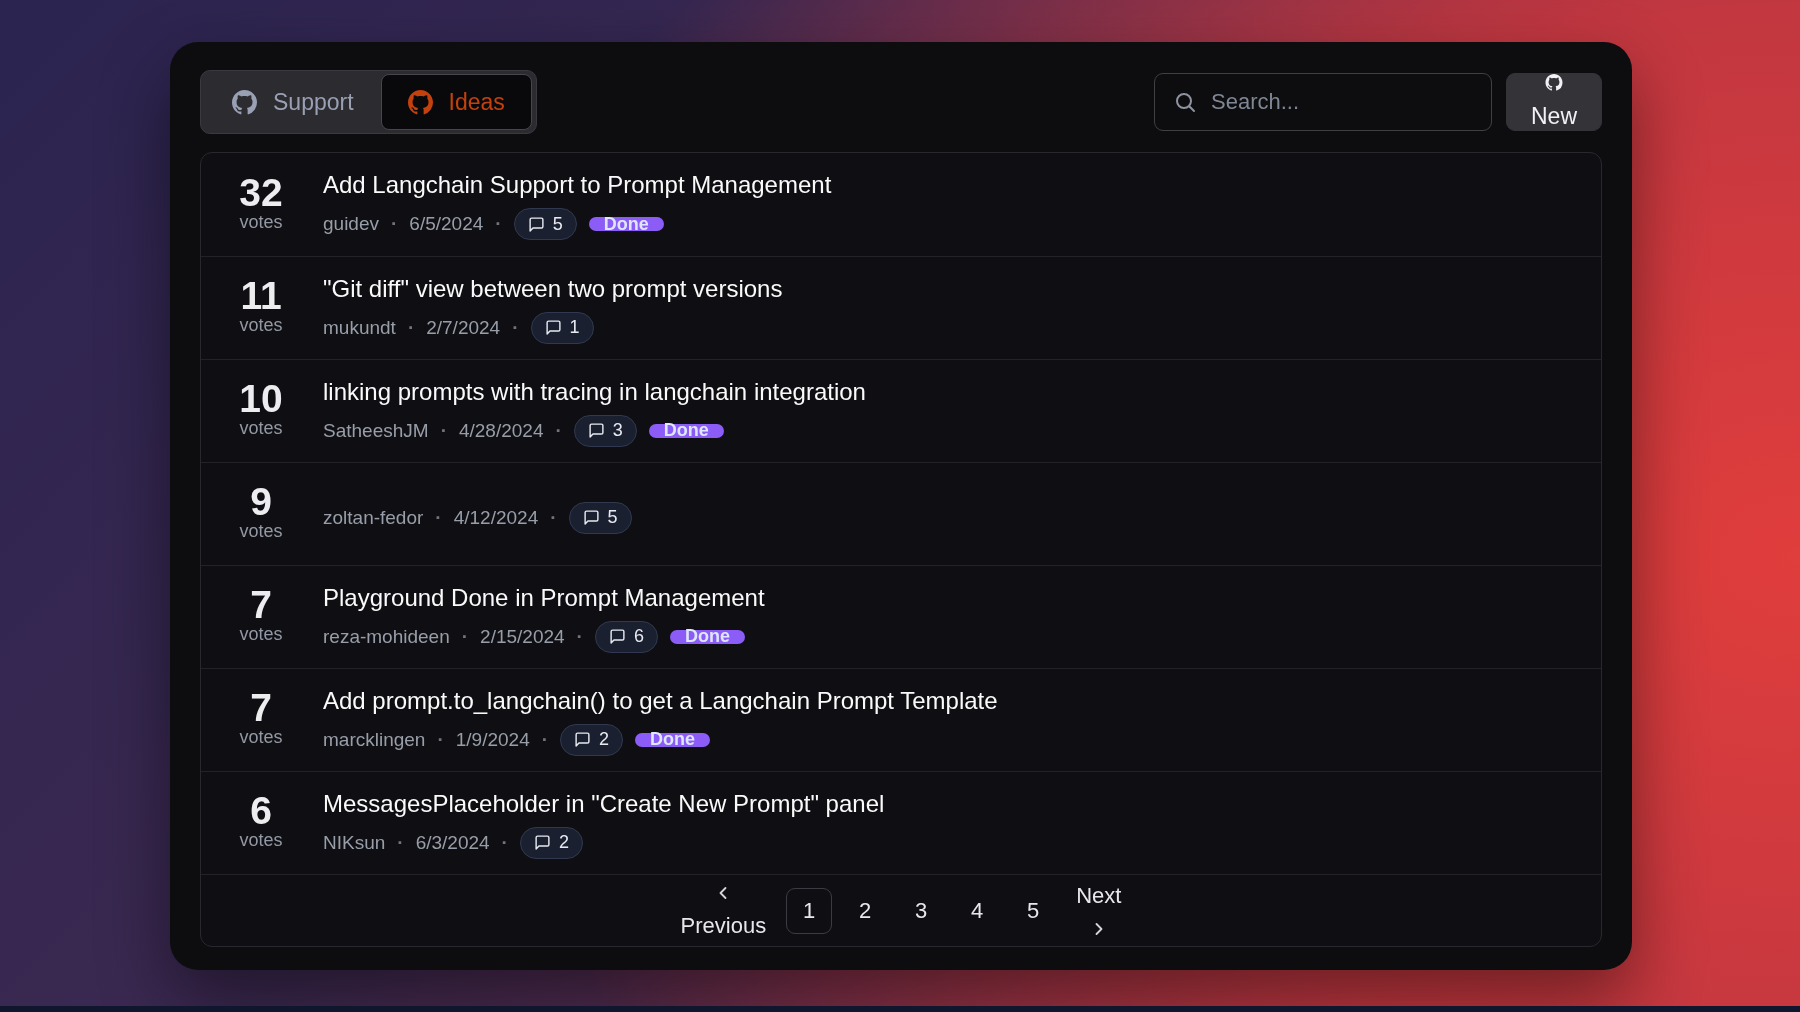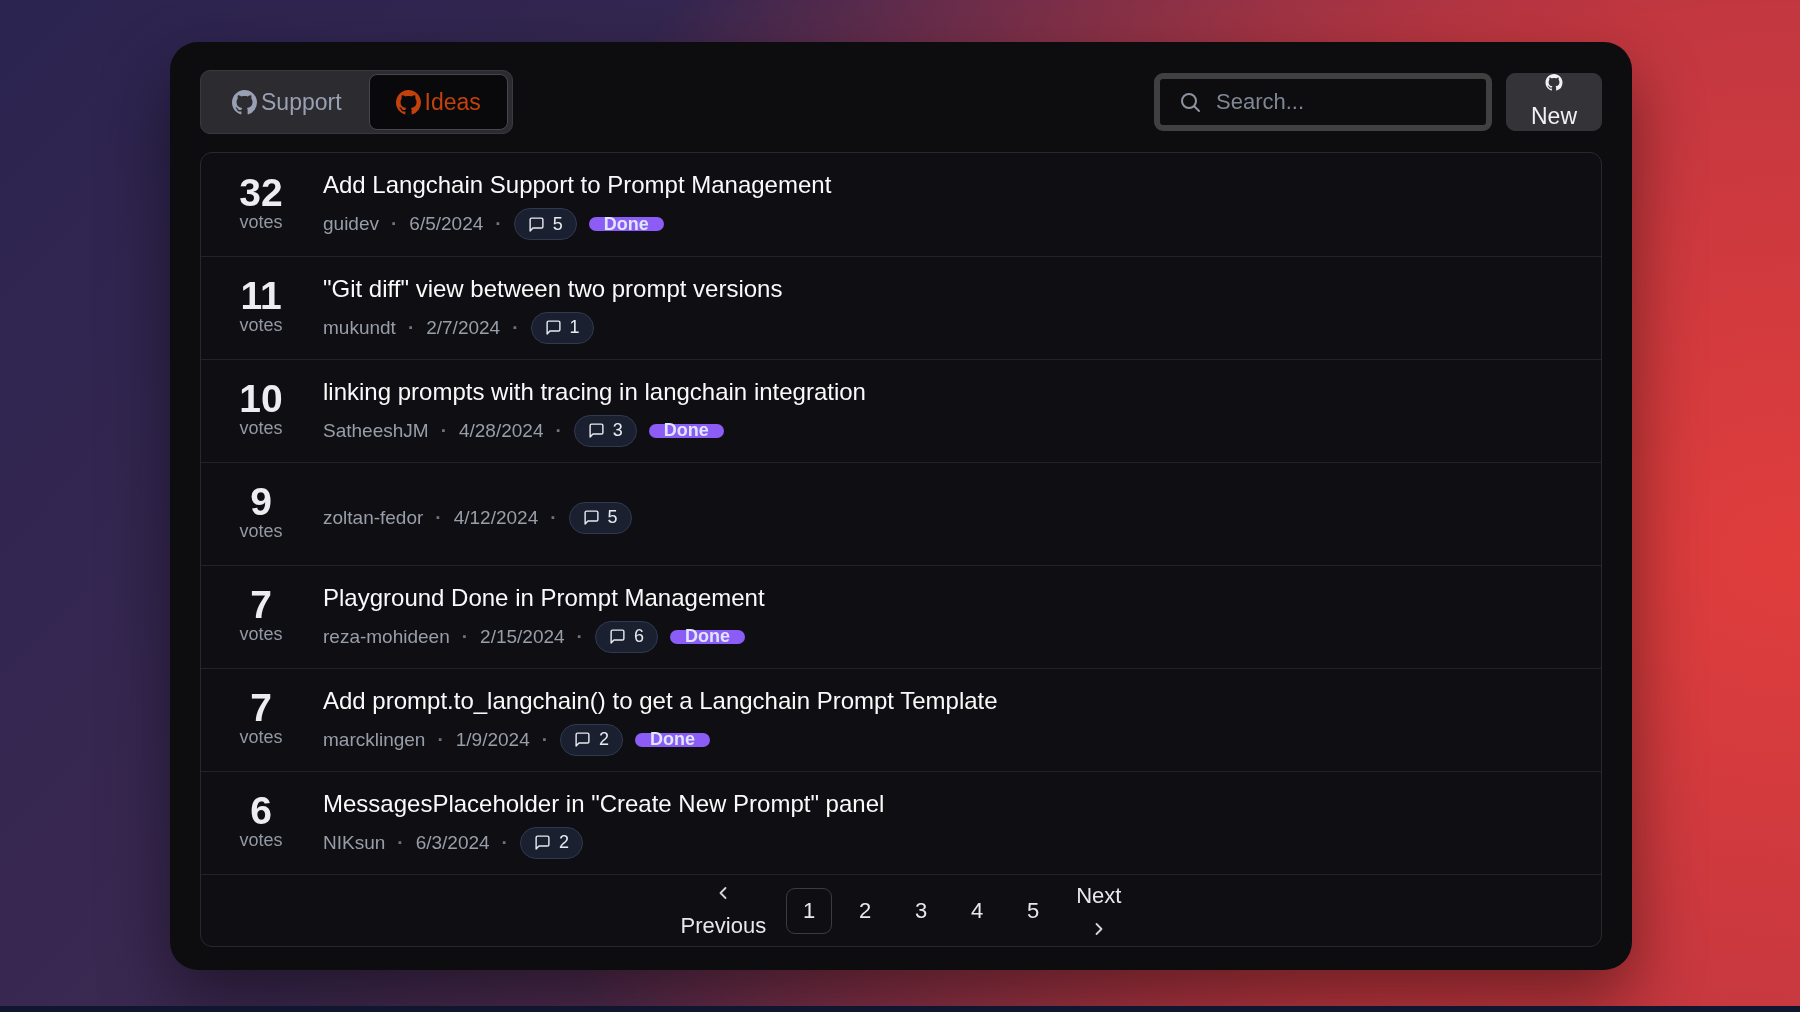--- a/index.html
+++ b/index.html
@@ -23,31 +23,31 @@
     padding:28px 30px 30px 30px;
   }
 
   
   .topbar { display:flex; justify-content:space-between; align-items:center; height:64px; }
   .tab-group {
     display:inline-flex; align-items:center; height:64px;
     background:#2b2b30; border:1px solid #39393f; border-radius:10px; padding:4px;
   }
   .tab {
-    display:inline-flex; align-items:center; gap:4px; height:56px; padding:0 26px;
+    display:inline-flex; align-items:center; gap:16px; height:56px; padding:0 26px;
     border-radius:8px; font-size:23px; font-weight:500; color:#99a0b3;
     background:transparent; border:1px solid transparent; cursor:pointer;
   }
   .tab.active { background:#09090b; border-color:#46464e; color:#c2410c; }
   .tab .gh { width:25px; height:25px; }
 
   .top-right { display:flex; align-items:center; gap:14px; }
   .searchbox {
     display:flex; align-items:center; gap:14px; width:338px; height:58px;
-    background:#0d0d10; border:6px solid #404040; border-radius:9px; padding:0 18px;
+    background:#0d0d10; border:1px solid #404040; border-radius:9px; padding:0 18px;
   }
   .searchbox svg { width:24px; height:24px; color:#8d93a0; flex:0 0 auto; }
   .searchbox input {
     background:transparent; border:none; outline:none; width:100%;
     font-family:"Liberation Sans", sans-serif; font-size:22px; color:#e8e8ec;
   }
   .searchbox input::placeholder { color:#7f8694; }
   .btn {
     display:inline-flex; align-items:center; gap:12px; height:58px; padding:0 24px;
     border-radius:9px; font-size:23px; font-weight:500; color:#f2f2f5; cursor:pointer;

